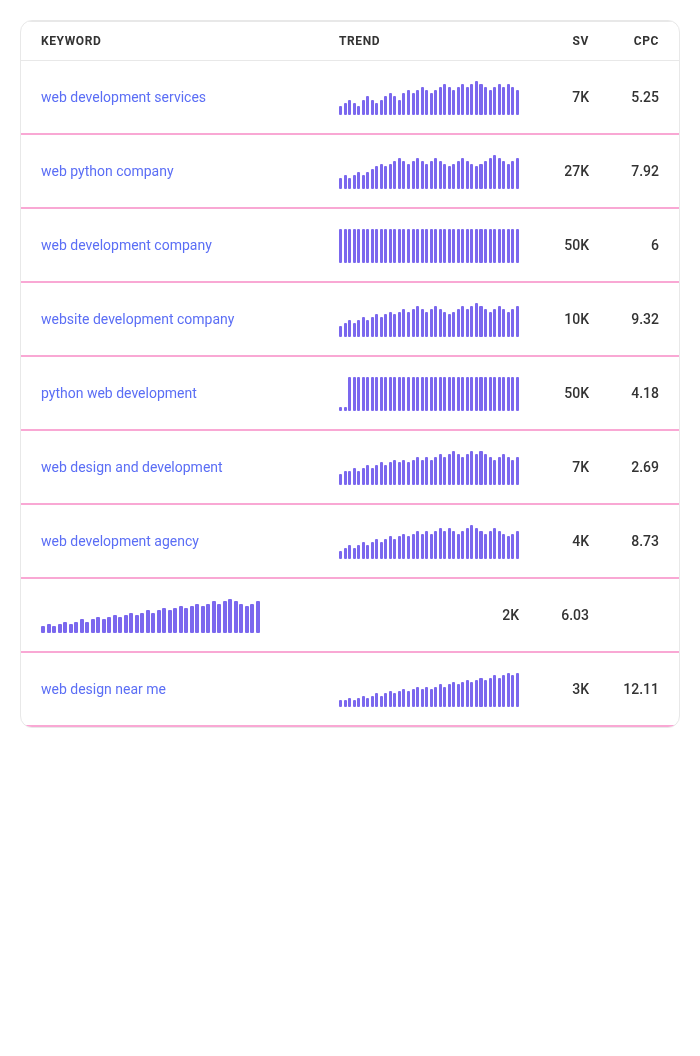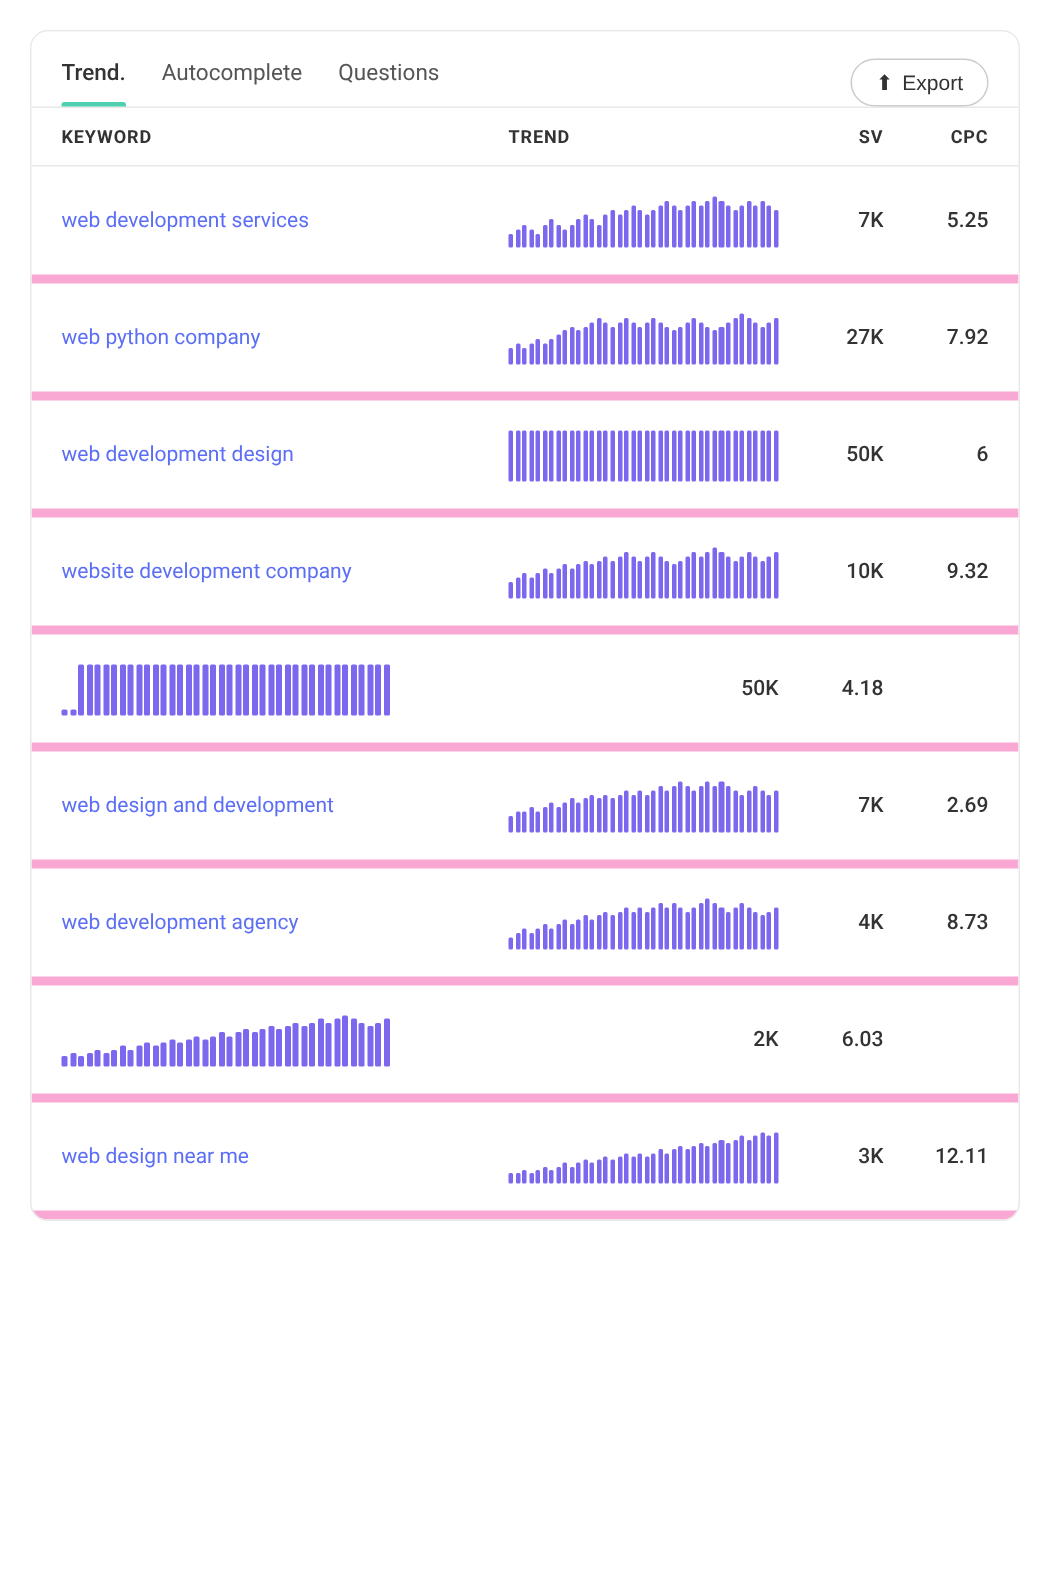--- a/index.html
+++ b/index.html
@@ -102,21 +102,21 @@
 
     .col-header.sv,
     .col-header.cpc {
       text-align: right;
     }
 
     .table-row {
       display: grid;
       grid-template-columns: 1fr 180px 70px 70px;
       padding: 18px 20px;
-      border-bottom: 6px solid #f9a8d4;
+      border-bottom: 2px solid #f9a8d4;
       align-items: center;
     }
 
     .keyword-link {
       font-size: 14px;
       color: #5b6ef5;
       text-decoration: none;
       cursor: pointer;
     }
 
@@ -139,31 +139,20 @@
       font-size: 14px;
       color: #333;
       text-align: right;
       font-weight: 500;
     }
   </style>
 </head>
 <body>
 
 <div class="container">
-  <div class="tabs-header">
-    <div class="tabs">
-      <div class="tab active">Trend.</div>
-      <div class="tab">Autocomplete</div>
-      <div class="tab">Questions</div>
-    </div>
-    <button class="export-btn">
-      <span class="export-icon">⬆</span>
-      <span>Export</span>
-    </button>
-  </div>
 
   <div class="table-wrapper">
     <div class="table-header">
       <div class="col-header">KEYWORD</div>
       <div class="col-header">TREND</div>
       <div class="col-header sv">SV</div>
       <div class="col-header cpc">CPC</div>
     </div>
 
     <div id="table-body">
@@ -255,21 +244,21 @@
             <div class="trend-bar" style="height: 31.1667px;"></div>
             <div class="trend-bar" style="height: 28.3333px;"></div>
             <div class="trend-bar" style="height: 25.5px;"></div>
             <div class="trend-bar" style="height: 28.3333px;"></div>
             <div class="trend-bar" style="height: 31.1667px;"></div>
           </div>
           <div class="sv-value">27K</div>
           <div class="cpc-value">7.92</div>
         </div>
         <div class="table-row">
-          <a class="keyword-link">web development design</a>
+          <a class="keyword-link">web development company</a>
           <div class="trend-chart">
             <div class="trend-bar" style="height: 34px;"></div>
             <div class="trend-bar" style="height: 34px;"></div>
             <div class="trend-bar" style="height: 34px;"></div>
             <div class="trend-bar" style="height: 34px;"></div>
             <div class="trend-bar" style="height: 34px;"></div>
             <div class="trend-bar" style="height: 34px;"></div>
             <div class="trend-bar" style="height: 34px;"></div>
             <div class="trend-bar" style="height: 34px;"></div>
             <div class="trend-bar" style="height: 34px;"></div>
@@ -349,20 +338,21 @@
             <div class="trend-bar" style="height: 31.1667px;"></div>
             <div class="trend-bar" style="height: 28.3333px;"></div>
             <div class="trend-bar" style="height: 25.5px;"></div>
             <div class="trend-bar" style="height: 28.3333px;"></div>
             <div class="trend-bar" style="height: 31.1667px;"></div>
           </div>
           <div class="sv-value">10K</div>
           <div class="cpc-value">9.32</div>
         </div>
         <div class="table-row">
+          <a class="keyword-link">python web development</a>
           <div class="trend-chart">
             <div class="trend-bar" style="height: 4.25px;"></div>
             <div class="trend-bar" style="height: 4.25px;"></div>
             <div class="trend-bar" style="height: 34px;"></div>
             <div class="trend-bar" style="height: 34px;"></div>
             <div class="trend-bar" style="height: 34px;"></div>
             <div class="trend-bar" style="height: 34px;"></div>
             <div class="trend-bar" style="height: 34px;"></div>
             <div class="trend-bar" style="height: 34px;"></div>
             <div class="trend-bar" style="height: 34px;"></div>

